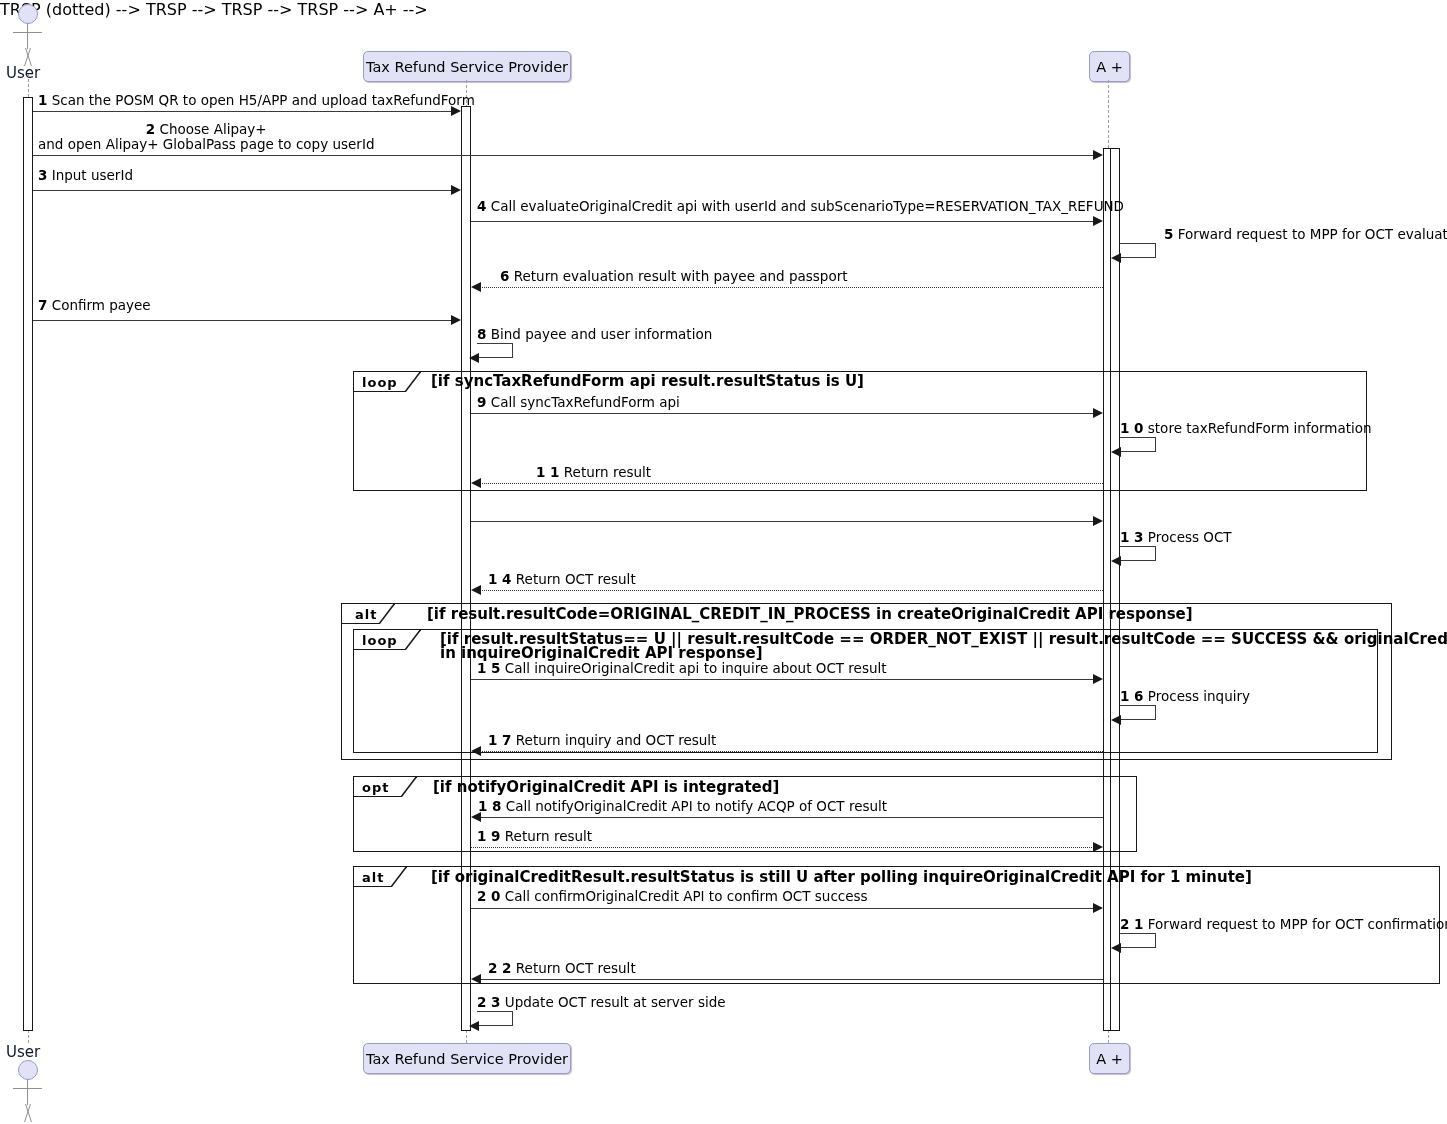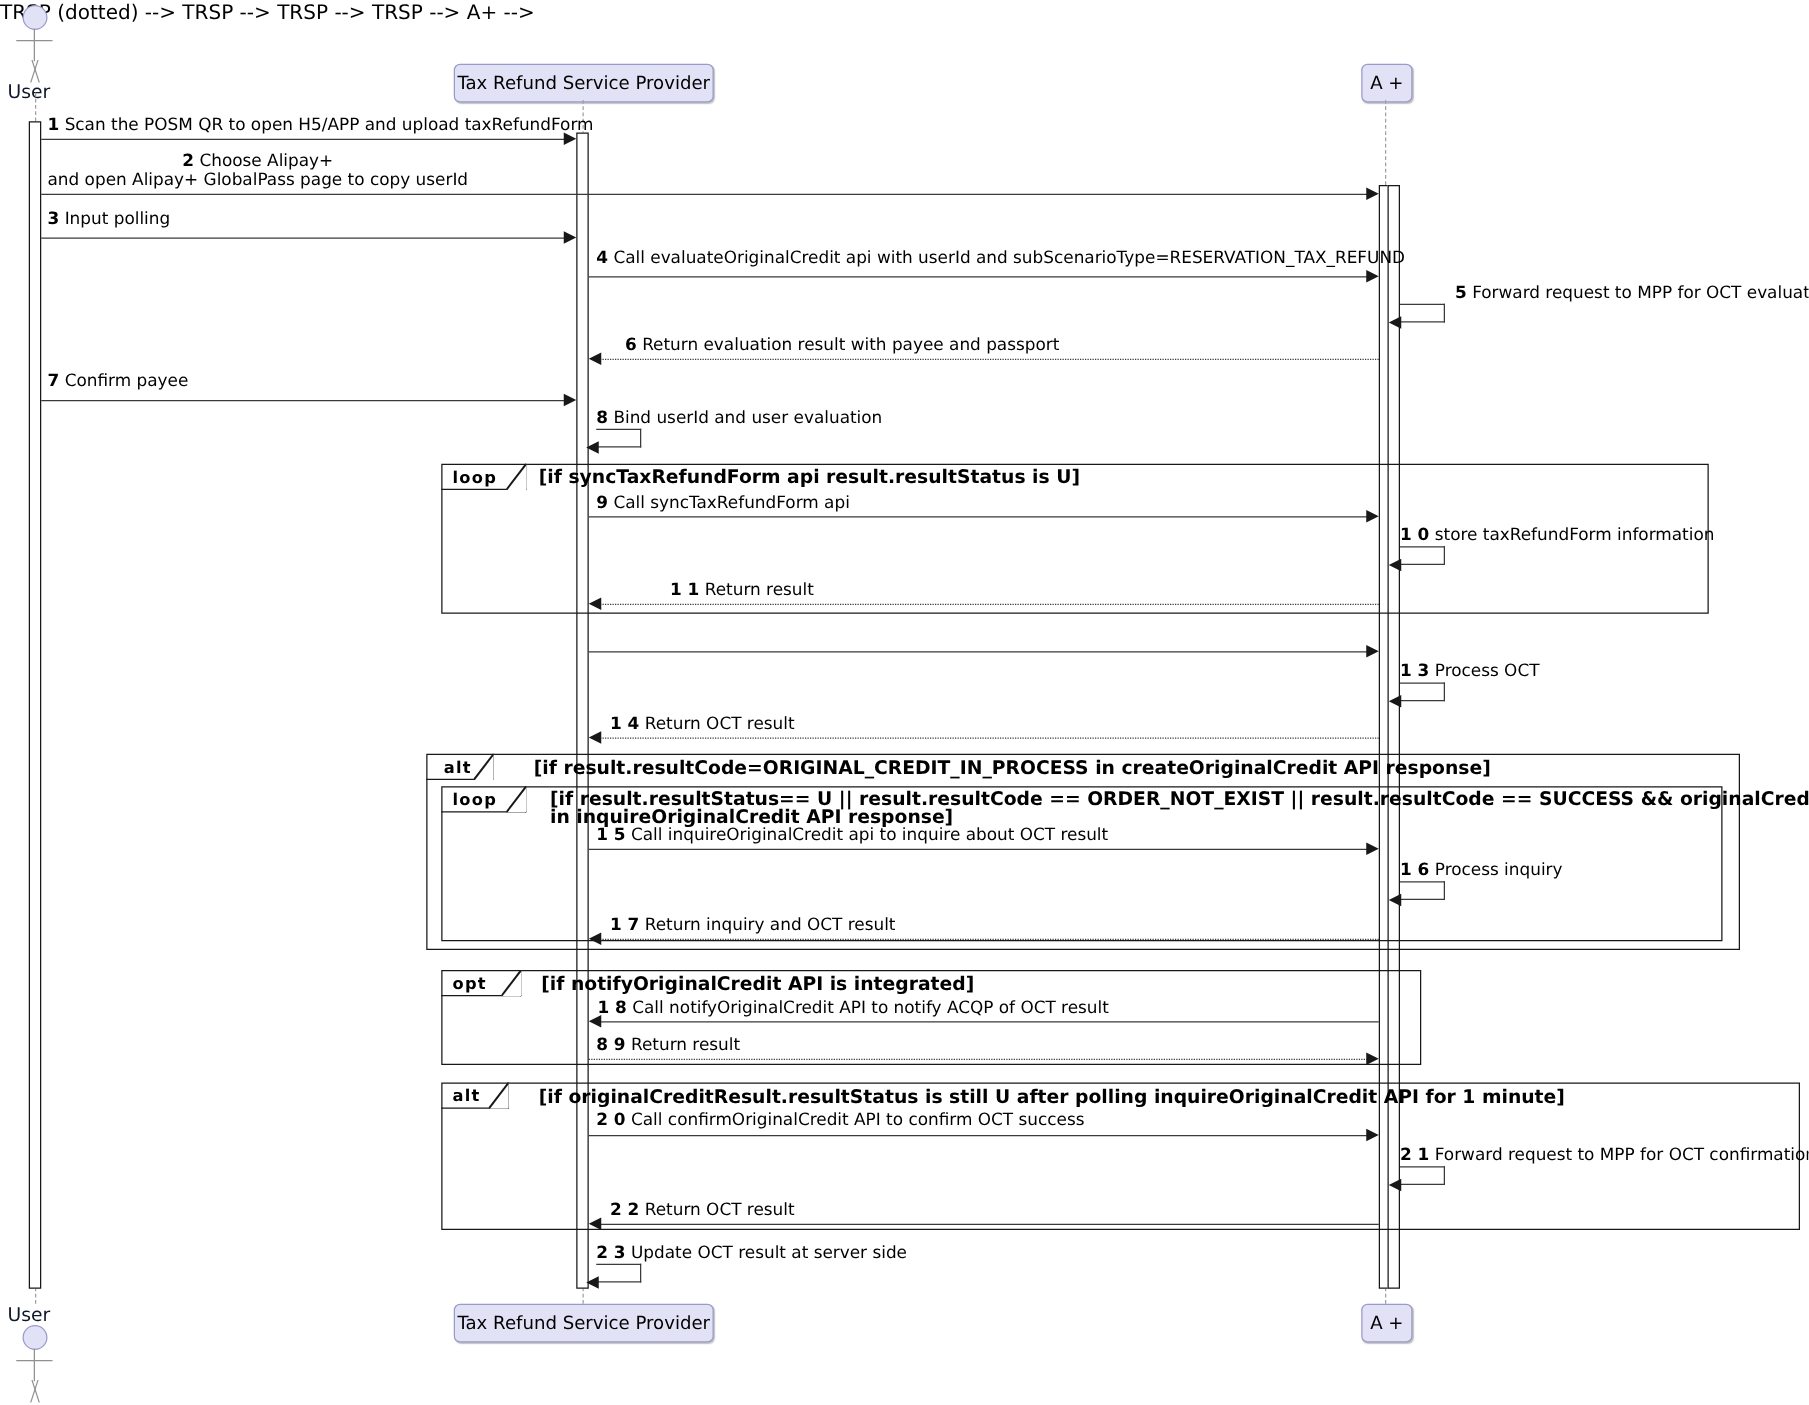--- a/index.html
+++ b/index.html
@@ -152,21 +152,21 @@
 
   
   <div class="msgline" style="left:33px;top:155px;width:1065px;"></div>
   <div class="arrow-r" style="left:1093px;top:150px;"></div>
   <div class="msgtext" style="left:38px;top:122px;text-align:center;"><span class="msgnum">2</span> <span>Choose Alipay+
 and open Alipay+ GlobalPass page to copy userId</span></div>
 
   
   <div class="msgline" style="left:33px;top:190px;width:423px;"></div>
   <div class="arrow-r" style="left:451px;top:185px;"></div>
-  <div class="msgtext" style="left:38px;top:168px;"><span class="msgnum">3</span> <span>Input polling</span></div>
+  <div class="msgtext" style="left:38px;top:168px;"><span class="msgnum">3</span> <span>Input userId</span></div>
 
   
   <div class="msgline" style="left:471px;top:221px;width:627px;"></div>
   <div class="arrow-r" style="left:1093px;top:216px;"></div>
   <div class="msgtext" style="left:477px;top:199px;"><span class="msgnum">4</span> <span>Call evaluateOriginalCredit api with userId and subScenarioType=RESERVATION_TAX_REFUND</span></div>
 
   
   <div class="selfmsg" style="left:1120px;top:243px;width:36px;height:15px;"></div>
   <div class="arrow-l" style="left:1111px;top:253px;"></div>
   <div class="msgtext" style="left:1164px;top:227px;"><span class="msgnum">5</span> <span>Forward request to MPP for OCT evaluation</span></div>
@@ -177,21 +177,21 @@
   <div class="msgtext" style="left:500px;top:269px;"><span class="msgnum">6</span> <span>Return evaluation result with payee and passport</span></div>
 
   
   <div class="msgline" style="left:33px;top:320px;width:423px;"></div>
   <div class="arrow-r" style="left:451px;top:315px;"></div>
   <div class="msgtext" style="left:38px;top:298px;"><span class="msgnum">7</span> <span>Confirm payee</span></div>
 
   
   <div class="selfmsg" style="left:477px;top:343px;width:36px;height:15px;"></div>
   <div class="arrow-l" style="left:469px;top:353px;"></div>
-  <div class="msgtext" style="left:477px;top:327px;"><span class="msgnum">8</span> <span>Bind userId and user evaluation</span></div>
+  <div class="msgtext" style="left:477px;top:327px;"><span class="msgnum">8</span> <span>Bind payee and user information</span></div>
 
   
   <div class="msgline" style="left:471px;top:413px;width:627px;"></div>
   <div class="arrow-r" style="left:1093px;top:408px;"></div>
   <div class="msgtext" style="left:477px;top:395px;"><span class="msgnum">9</span> <span>Call syncTaxRefundForm api</span></div>
 
   
   <div class="selfmsg" style="left:1120px;top:437px;width:36px;height:15px;"></div>
   <div class="arrow-l" style="left:1111px;top:447px;"></div>
   <div class="msgtext" style="left:1120px;top:421px;"><span class="msgnum">1 0</span> <span>store taxRefundForm information</span></div>
@@ -231,21 +231,21 @@
   <div class="msgtext" style="left:488px;top:733px;"><span class="msgnum">1 7</span> <span>Return inquiry and OCT result</span></div>
 
   
   <div class="msgline" style="left:480px;top:817px;width:623px;"></div>
   <div class="arrow-l" style="left:471px;top:812px;"></div>
   <div class="msgtext" style="left:478px;top:799px;"><span class="msgnum">1 8</span> <span>Call notifyOriginalCredit API to notify ACQP of OCT result</span></div>
 
    A+ --&gt;
   <div class="msgline dotted" style="left:471px;top:847px;width:627px;"></div>
   <div class="arrow-r" style="left:1093px;top:842px;"></div>
-  <div class="msgtext" style="left:477px;top:829px;"><span class="msgnum">8 9</span> <span>Return result</span></div>
+  <div class="msgtext" style="left:477px;top:829px;"><span class="msgnum">1 9</span> <span>Return result</span></div>
 
   
   <div class="msgline" style="left:471px;top:908px;width:627px;"></div>
   <div class="arrow-r" style="left:1093px;top:903px;"></div>
   <div class="msgtext" style="left:477px;top:889px;"><span class="msgnum">2 0</span> <span>Call confirmOriginalCredit API to confirm OCT success</span></div>
 
   
   <div class="selfmsg" style="left:1120px;top:933px;width:36px;height:15px;"></div>
   <div class="arrow-l" style="left:1111px;top:943px;"></div>
   <div class="msgtext" style="left:1120px;top:917px;"><span class="msgnum">2 1</span> <span>Forward request to MPP for OCT confirmation</span></div>

